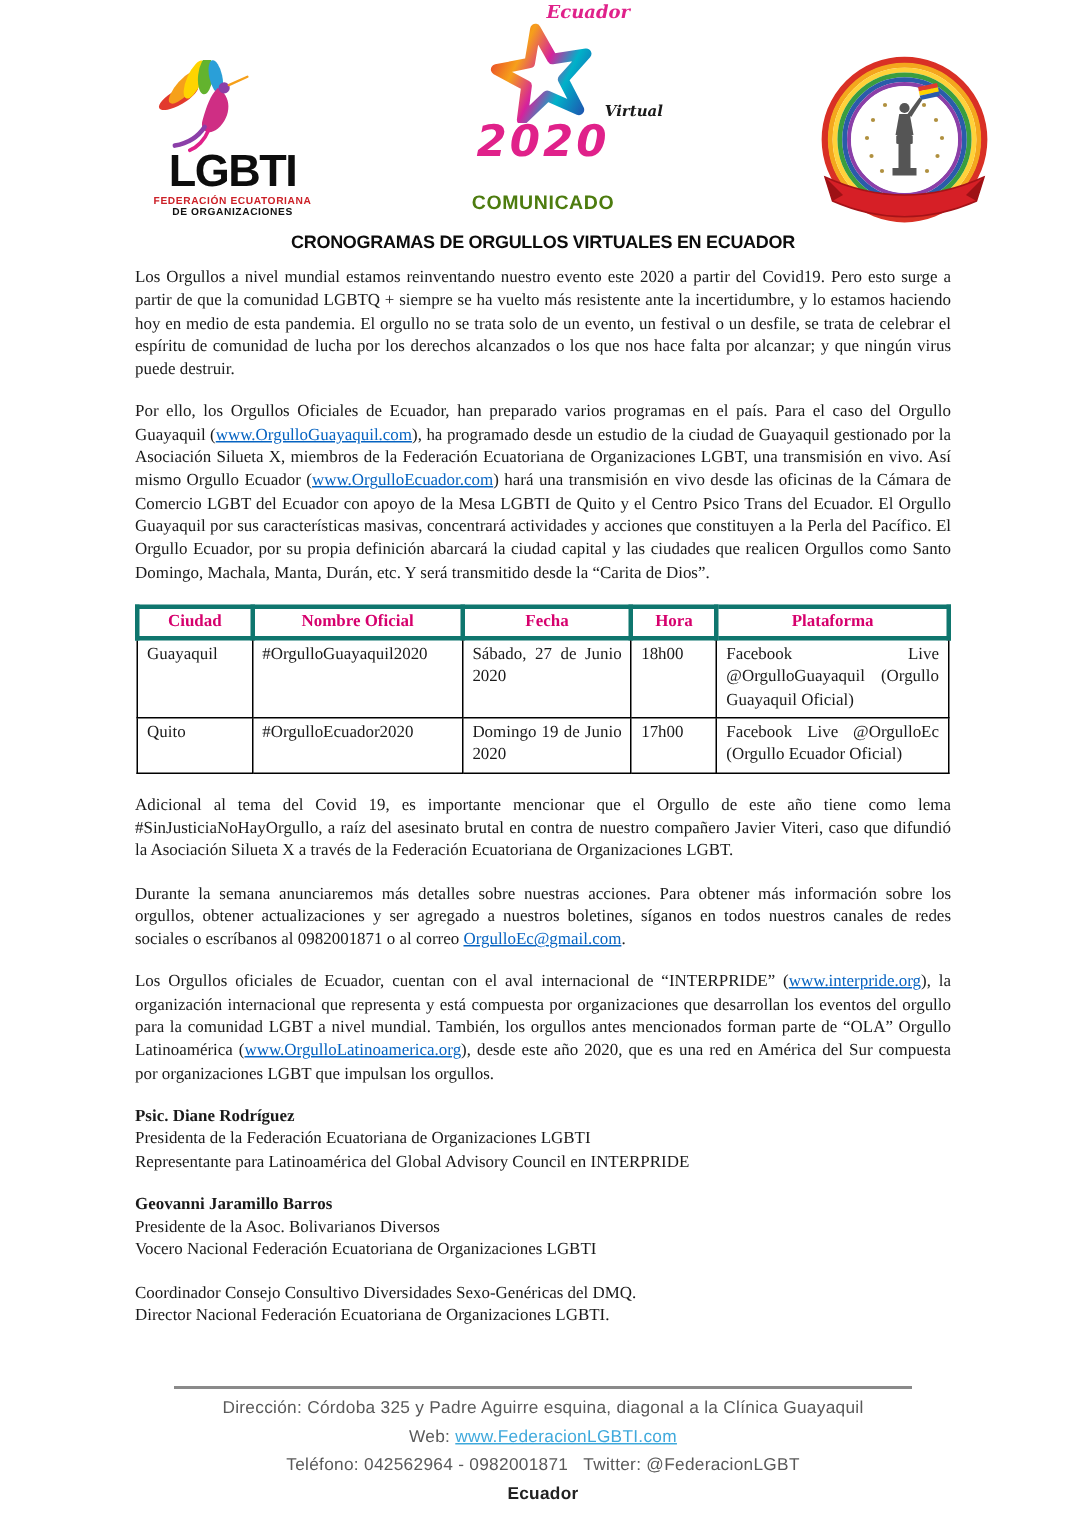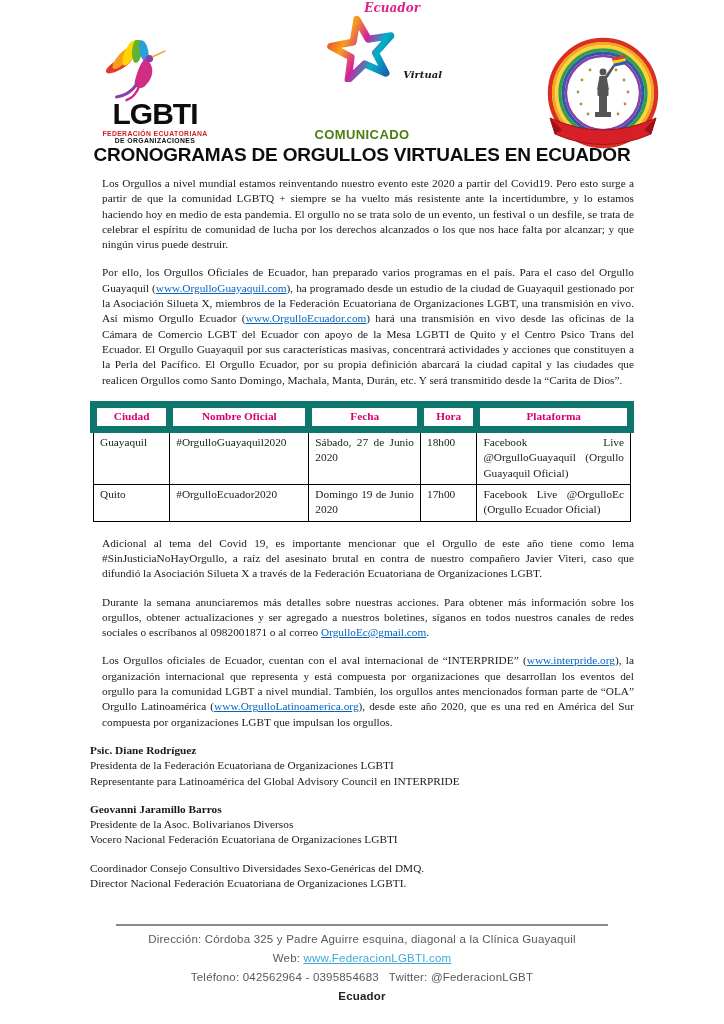--- a/index.html
+++ b/index.html
@@ -54,31 +54,31 @@
   .logo-right { position: absolute; right: 64px; top: 36px; width: 114px; }
   .logo-right svg { width: 114px; height: 126px; }
 
   
   .comunicado {
     text-align: center; font-family: "Liberation Sans", sans-serif;
     font-weight: bold; font-size: 13px; color: #4d7c0f; letter-spacing: .4px;
   }
   .main-title {
     text-align: center; font-family: "Liberation Sans", sans-serif;
-    font-weight: bold; font-size: 19px; color: #0d0d0d; margin-top: 2px; letter-spacing: -.2px;
+    font-weight: bold; font-size: 12px; color: #0d0d0d; margin-top: 12px; letter-spacing: -.2px;
   }
 
   
   .content { margin: 10px 90px 0 90px; font-size: 11.3px; line-height: 15.3px; text-align: justify; }
-  .content p { margin: 0 0 13px 12px; }
+  .content p { margin: 0 0 13px 0; }
   a.doclink { color: #0563c1; text-decoration: underline; cursor: pointer; }
 
   table.schedule { width: 100%; border-collapse: collapse; table-layout: fixed; margin: 1px 0 14px 0; }
   table.schedule th {
-    border: 7px solid #0f766e; color: #d6006d; font-weight: bold;
+    border: 3px solid #0f766e; color: #d6006d; font-weight: bold;
     font-size: 11.3px; text-align: center; padding: 1px 2px 2px 2px;
   }
   table.schedule td {
     border: 1px solid #000; vertical-align: top; font-size: 11.3px;
     padding: 2px 6px 3px 6px; text-align: left;
   }
   table.schedule td.just { text-align: justify; }
 
   .hashtag { text-align: center; font-weight: bold; margin: 16px 0 14px 0 !important; }
 
@@ -128,20 +128,21 @@
           <stop offset="0" stop-color="#e8412c"></stop>
           <stop offset="0.25" stop-color="#f6a01a"></stop>
           <stop offset="0.5" stop-color="#d6219c"></stop>
           <stop offset="0.72" stop-color="#00b2c9"></stop>
           <stop offset="1" stop-color="#1e56b0"></stop>
         </linearGradient>
       </defs>
       <path d="M50,7 L60.8,37.4 93,38.1 67.5,58.1 77.1,88.9 50,70.8 22.9,88.9 32.5,58.1 7,38.1 39.2,37.4 Z" fill="none" stroke="url(#starGrad)" stroke-width="10" stroke-linejoin="round" transform="rotate(-10 50 48)"></path>
     </svg>
     <div class="virtual">Virtual</div>
+    <div class="year">2020</div>
   </div>
 
   <div class="logo-right">
     <svg viewBox="0 0 114 126">
       <circle cx="57" cy="57" r="53" fill="none" stroke="#d93025" stroke-width="4.5"></circle>
       <circle cx="57" cy="57" r="49.5" fill="none" stroke="#f4a71d" stroke-width="3.2"></circle>
       <circle cx="57" cy="57" r="46.3" fill="none" stroke="#ffd23a" stroke-width="3.2"></circle>
       <circle cx="57" cy="57" r="43.1" fill="none" stroke="#3a9e3f" stroke-width="3.2"></circle>
       <circle cx="57" cy="57" r="39.9" fill="none" stroke="#2a5caa" stroke-width="3.2"></circle>
       <circle cx="57" cy="57" r="37" fill="none" stroke="#8b3fa8" stroke-width="2.6"></circle>
@@ -244,18 +245,18 @@
   </div>
 
   <div class="footer">
     <div class="rule"></div>
     <div>Dirección: Córdoba 325 y Padre Aguirre esquina, diagonal a la Clínica Guayaquil</div>
     <div>
       <span>Web:</span>
       <a class="weblink">www.FederacionLGBTI.com</a>
     </div>
     <div>
-      <span>Teléfono: 042562964 - 0395854683</span><span class="tw-gap"></span><span>Twitter: @FederacionLGBT</span>
+      <span>Teléfono: 042562964 - 0982001871</span><span class="tw-gap"></span><span>Twitter: @FederacionLGBT</span>
     </div>
     <div class="pais">Ecuador</div>
   </div>
 
 </div>
 
 </body></html>

